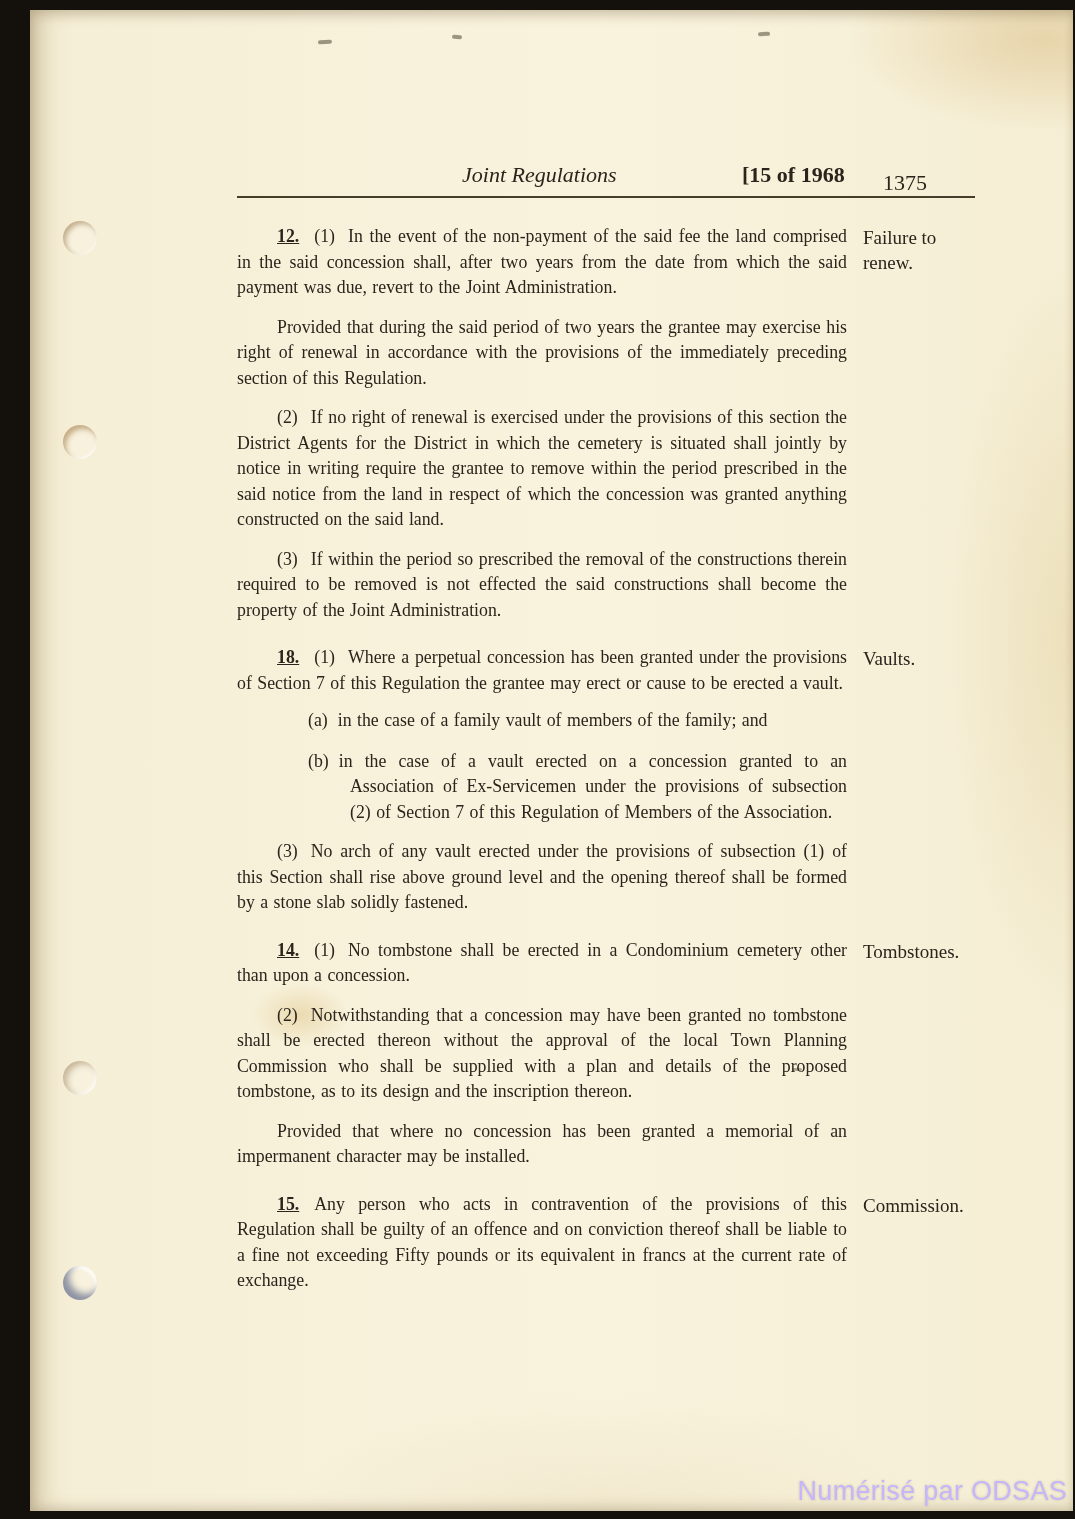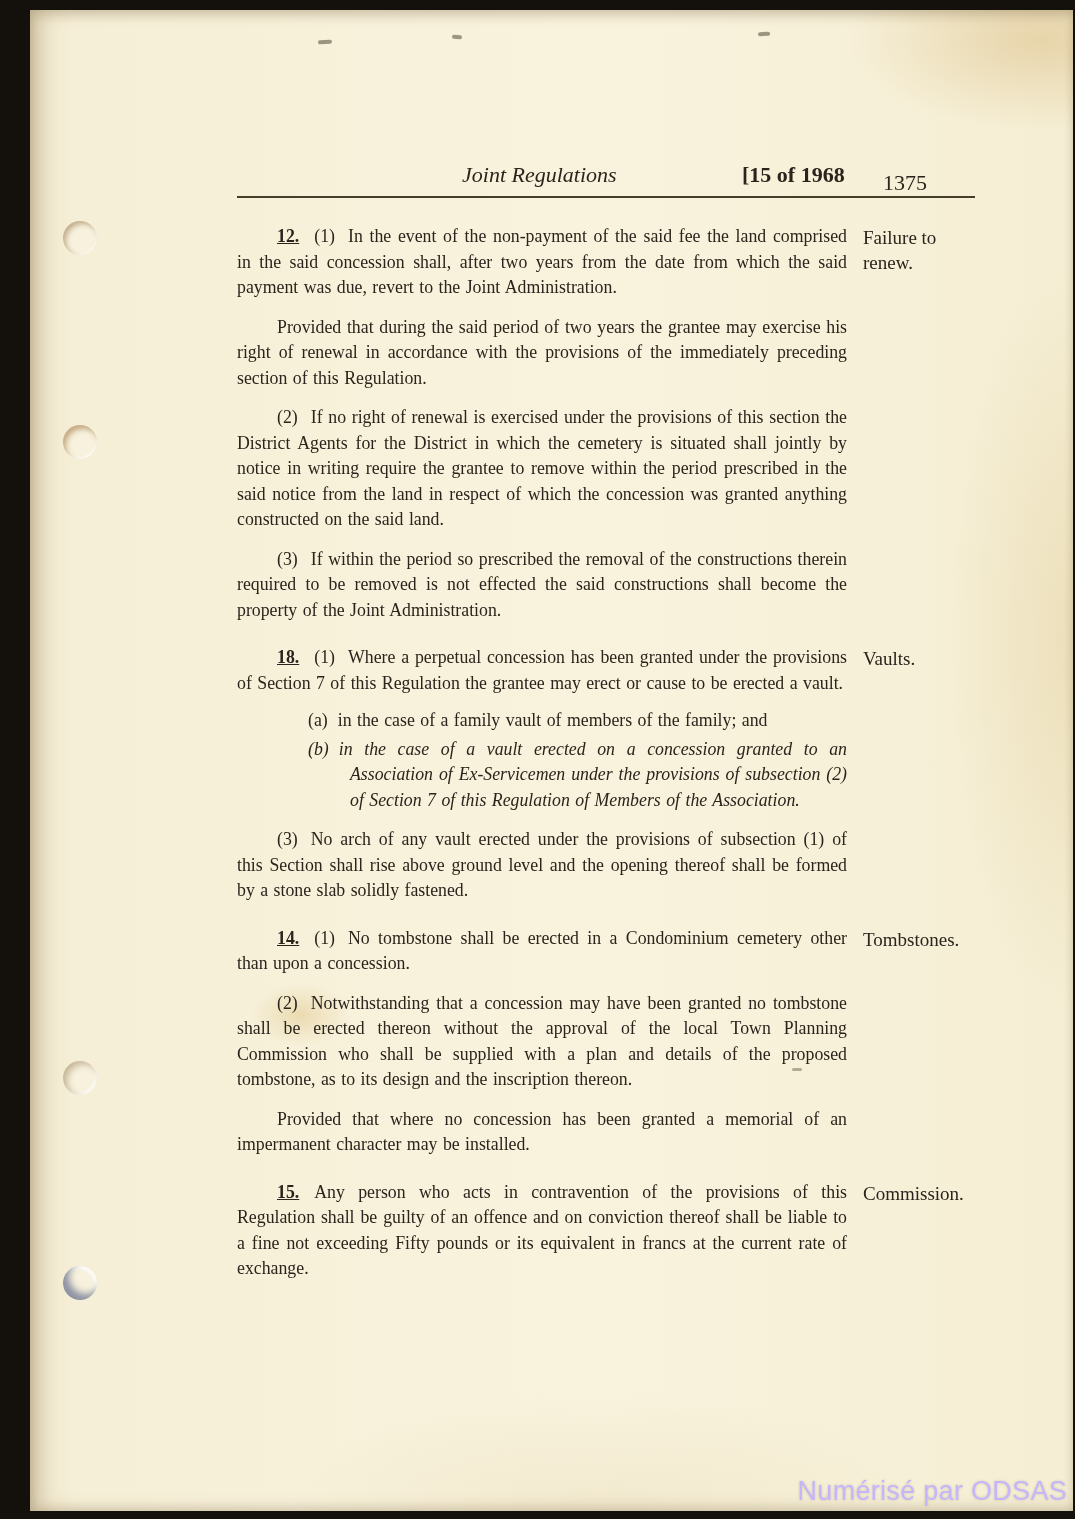--- a/index.html
+++ b/index.html
@@ -63,23 +63,23 @@
     margin:0 0 14px 0;
   }
   p.para:last-child { margin-bottom:0; }
   .num { font-weight:bold; padding-right:15px;text-decoration:underline; }
   .lbl { padding-right:13px; }
   ul.sub { list-style:none; margin:-2px 0 14px 0; }
   li.subitem {
     font-size:17.8px; line-height:25.5px; word-spacing:1px;
     text-align:justify;
     padding-left:113px; text-indent:-42px;
-    margin-bottom:3px;
+    margin-bottom:15px;
   }
-  li.subitem:last-child { margin-bottom:12px;font-style:italic; }
+  li.subitem:last-child { margin-bottom:12px; }
   li.subitem .lbl { padding-right:10px; }
 
   .watermark {
     position:absolute; right:8px; bottom:12px;
     font-family:"Liberation Sans", sans-serif;
     font-size:27px; color:#c4b5fd; opacity:0.97;
     letter-spacing:0.3px;
     text-shadow:0 0 3px rgba(90,80,50,0.25);
   }
 </style>

